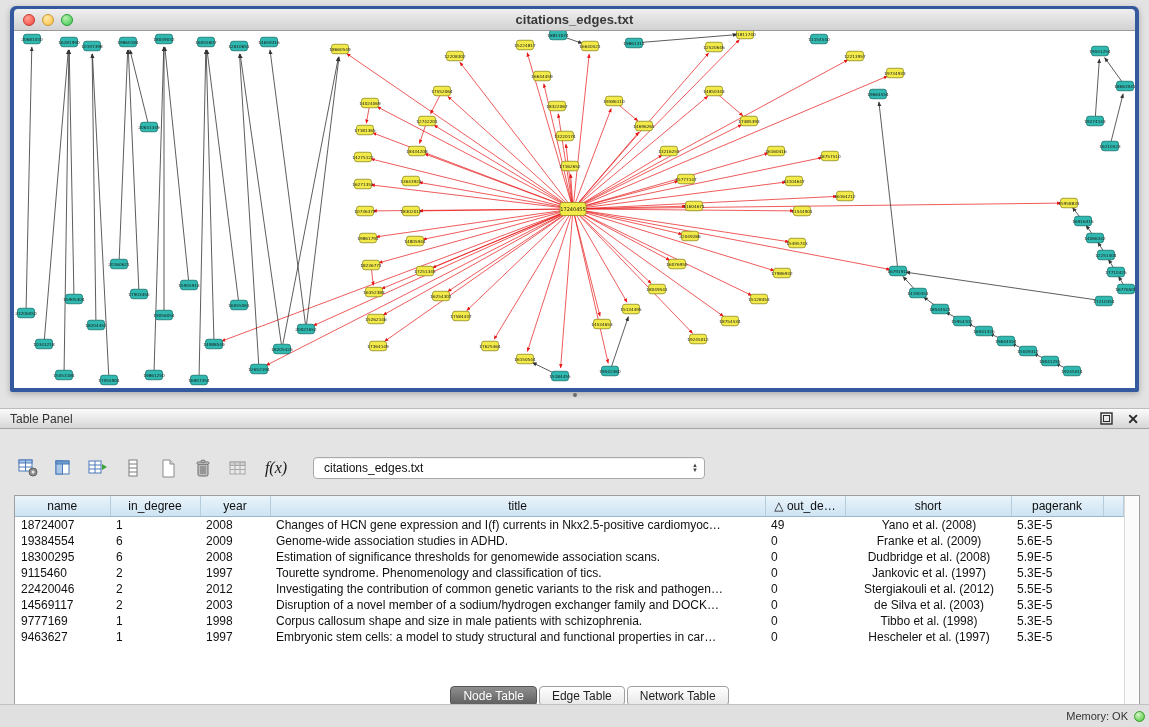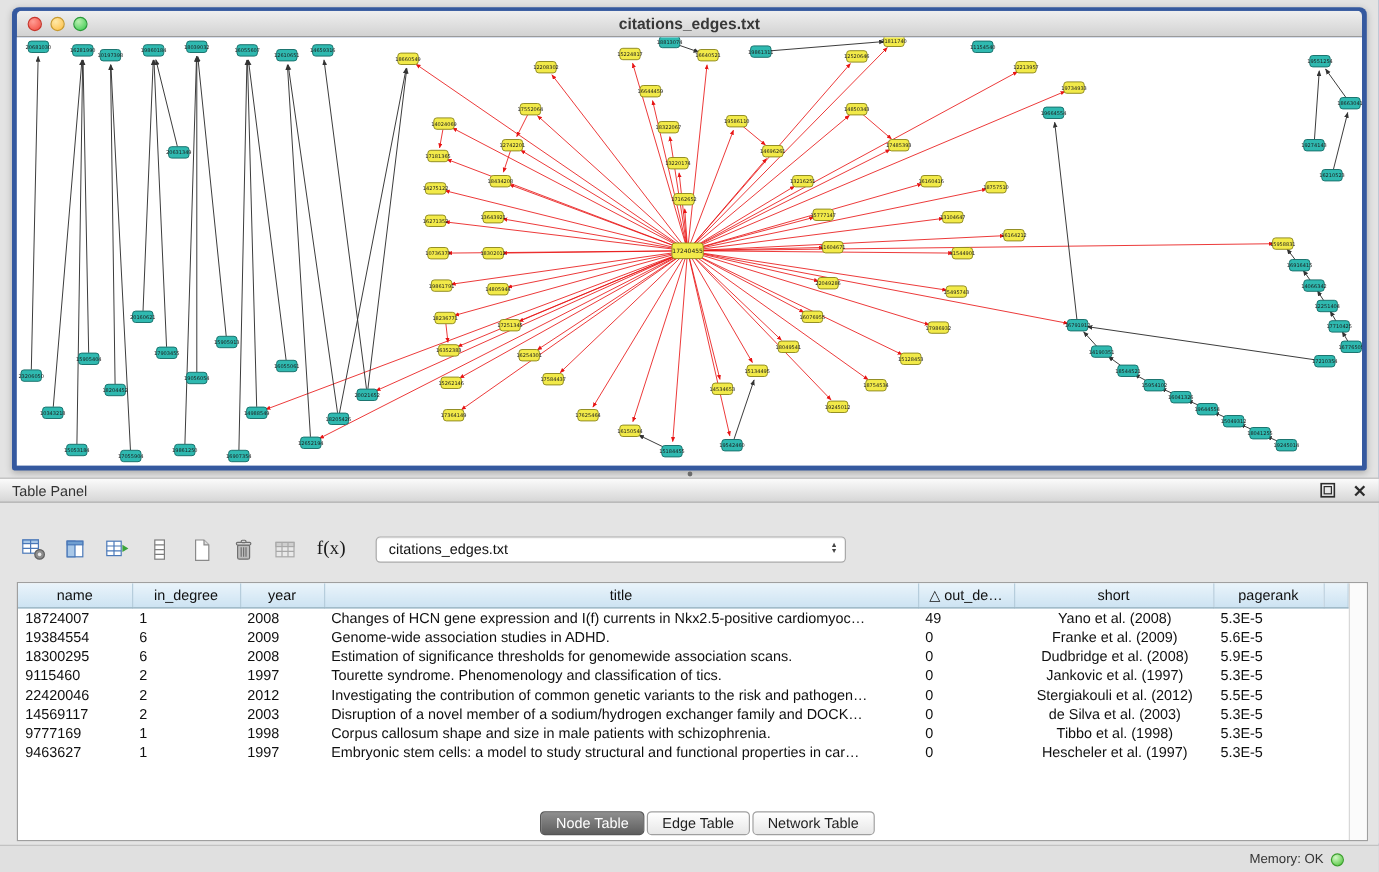--- a/index.html
+++ b/index.html
@@ -31,36 +31,36 @@
   .canvas{position:relative;height:357px;background:#ffffff;overflow:hidden;}
   .canvas svg{position:absolute;left:0;top:0;width:100%;height:100%;}
 
   .node-label{font-family:"DejaVu Sans",sans-serif;fill:#1c1c1c;}
 
   
   #splitter{position:absolute;left:0;top:392px;width:1149px;height:6px;display:flex;justify-content:center;align-items:center;}
   #splitter .dot{width:4px;height:4px;border-radius:50%;background:#6b6b6b;}
 
   
-  #table-panel{position:absolute;left:0;top:398px;width:1149px;height:306px;}
+  #table-panel{position:absolute;left:0;top:408px;width:1149px;height:306px;}
   .panel-header{
     height:21px;display:flex;align-items:center;padding:0 10px;
     background:linear-gradient(#fbfbfb,#d6d6d6);
     border-top:1px solid #bcbcbc;border-bottom:1px solid #a3a3a3;
     font-size:12px;color:#333;
   }
   .hdr-icons{margin-left:auto;display:flex;align-items:center;gap:14px;}
   .hdr-icon-btn{background:none;border:none;cursor:default;display:flex;align-items:center;}
   .close-x{font-size:14px;font-weight:bold;color:#2c2c2c;line-height:12px;}
 
   .panel-body{position:relative;height:284px;background:#e4e4e4;}
 
   .toolbar{position:absolute;left:14px;top:26px;display:flex;align-items:center;gap:7px;}
   .icon-btn{width:28px;height:26px;background:none;border:none;display:flex;align-items:center;justify-content:center;}
-  .fx-btn{font-family:"Liberation Serif",serif;font-size:16px;color:#1a1a1a;width:34px;}
+  .fx-btn{font-family:"Liberation Serif",serif;font-style:italic;font-size:16px;color:#1a1a1a;width:34px;}
   .combo{
     margin-left:13px;width:392px;height:22px;background:#ffffff;
     border:1px solid #a9a9a9;border-radius:4px;display:flex;align-items:center;
     padding:0 3px 0 10px;font-size:12px;color:#111;
     box-shadow:inset 0 1px 1px rgba(0,0,0,.06);
   }
   .combo .stepper{margin-left:auto;display:flex;flex-direction:column;line-height:5px;font-size:6px;color:#444;padding-right:3px;}
 
   .table-wrap{
     position:absolute;left:14px;top:66px;width:1126px;height:216px;
@@ -90,21 +90,21 @@
   }
   .tab.active{
     background:linear-gradient(#8f8f8f,#5e5e5e);color:#ffffff;border-color:#555555;
   }
 
   
   #status-bar{
     position:absolute;left:0;bottom:0;width:1149px;height:23px;
     background:#e0e0e0;border-top:1px solid #c2c2c2;
     display:flex;align-items:center;justify-content:flex-end;gap:6px;
-    padding:0 29px;font-size:11px;color:#333;
+    padding:0 4px;font-size:11px;color:#333;
   }
   .led{
     width:11px;height:11px;border-radius:50%;
     background:radial-gradient(circle at 35% 30%,#d2f7c6,#45c230);
     border:1px solid #3a9e2c;display:inline-block;
   }
 </style>
 </head>
 <body>
 

